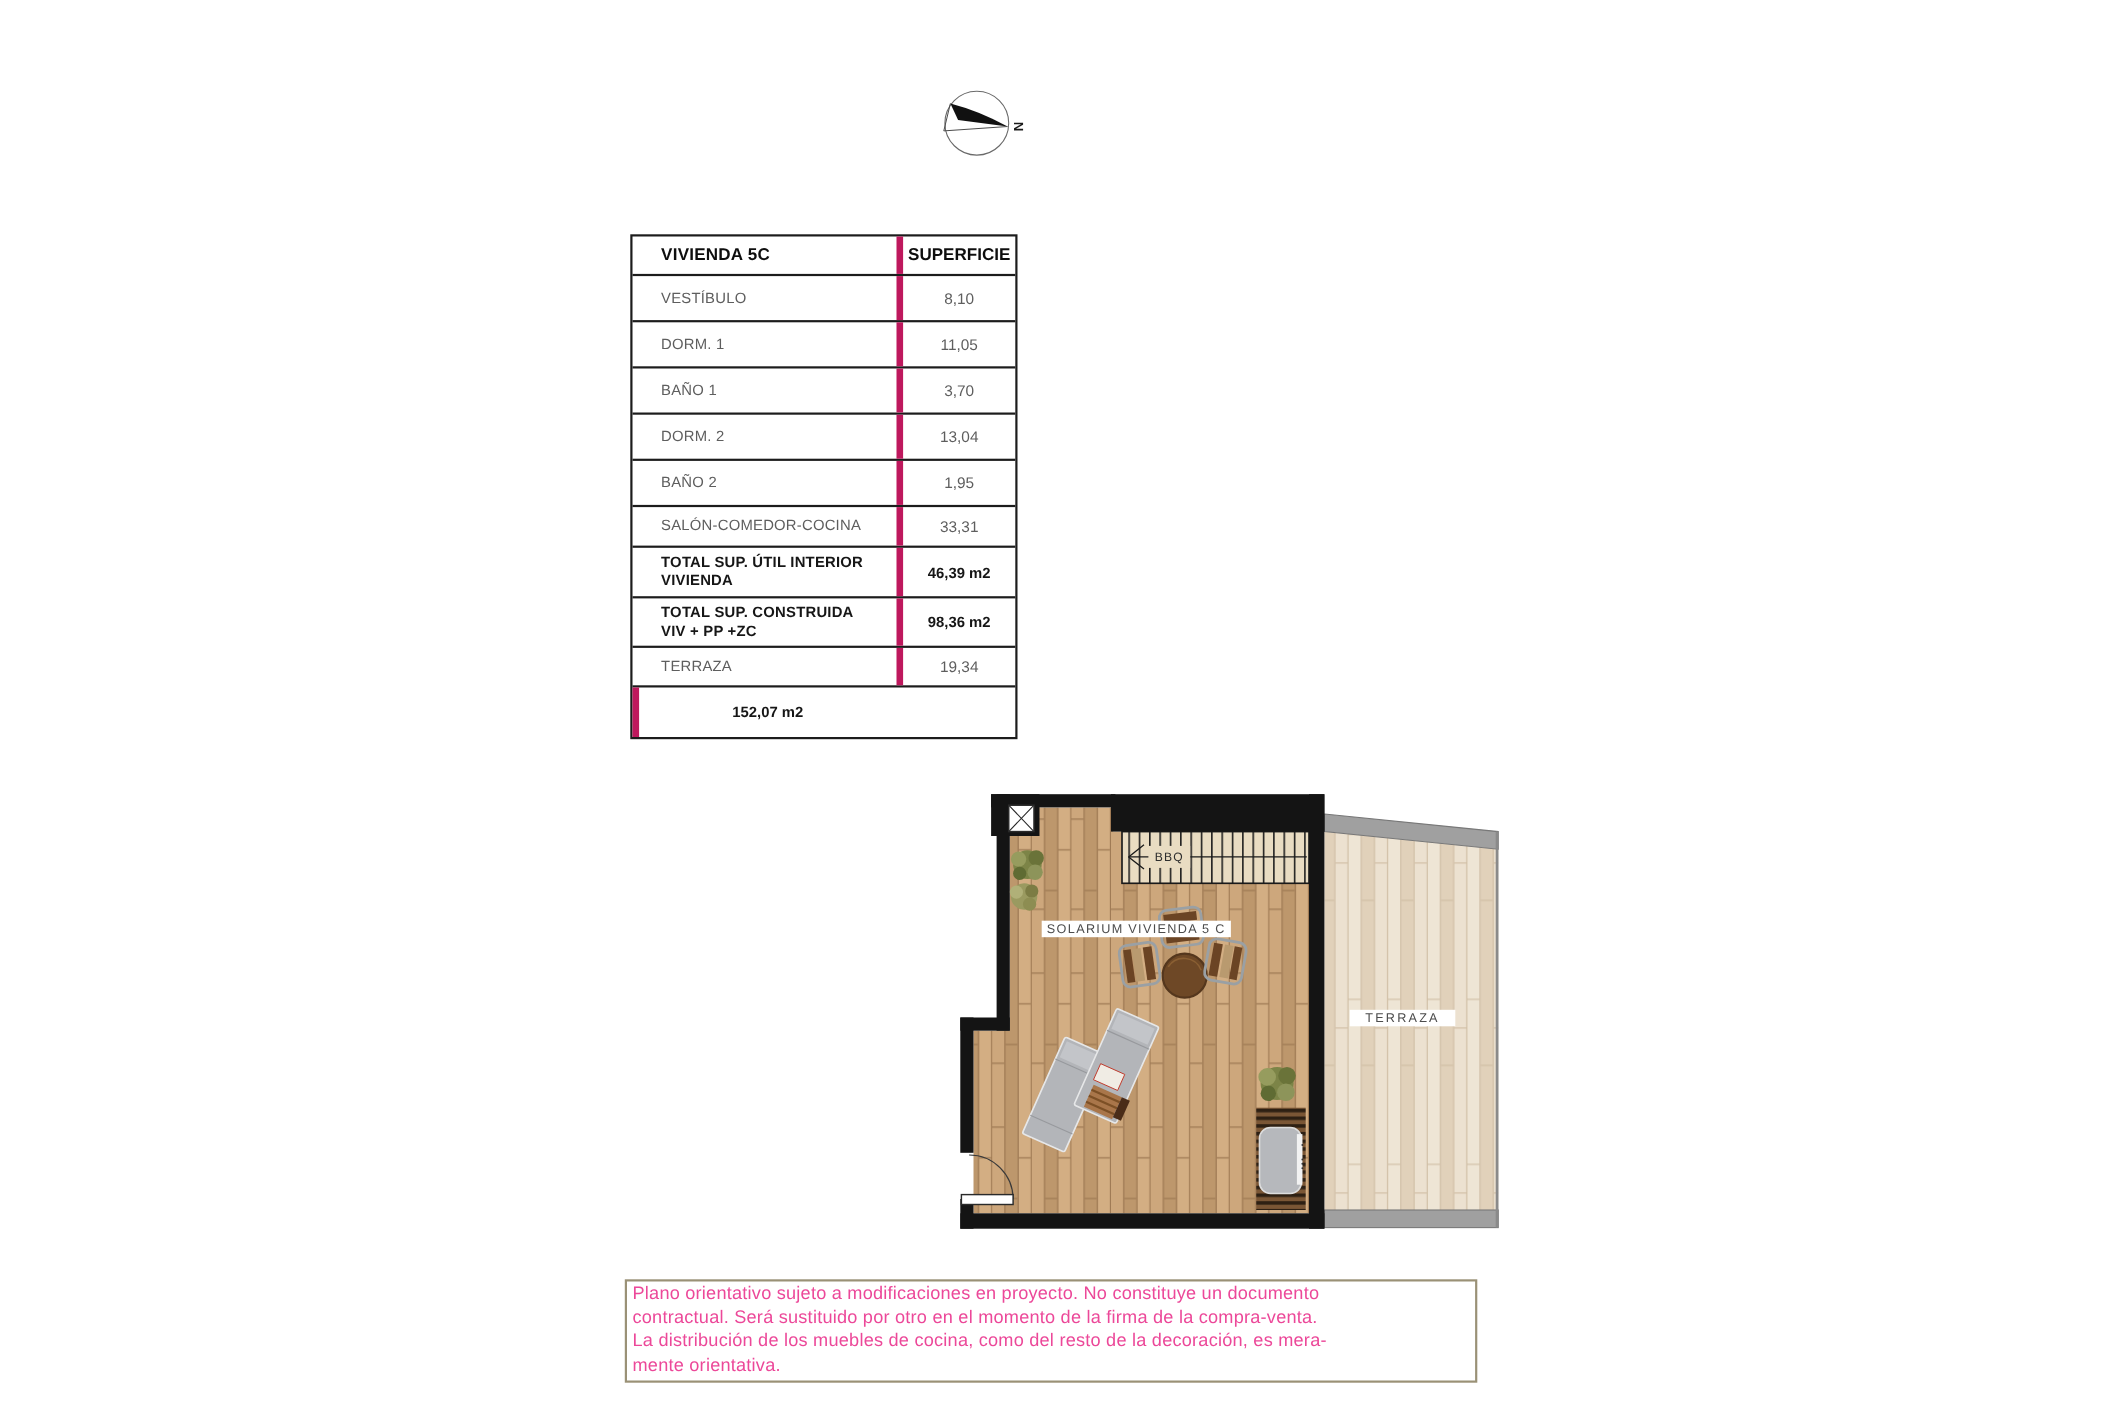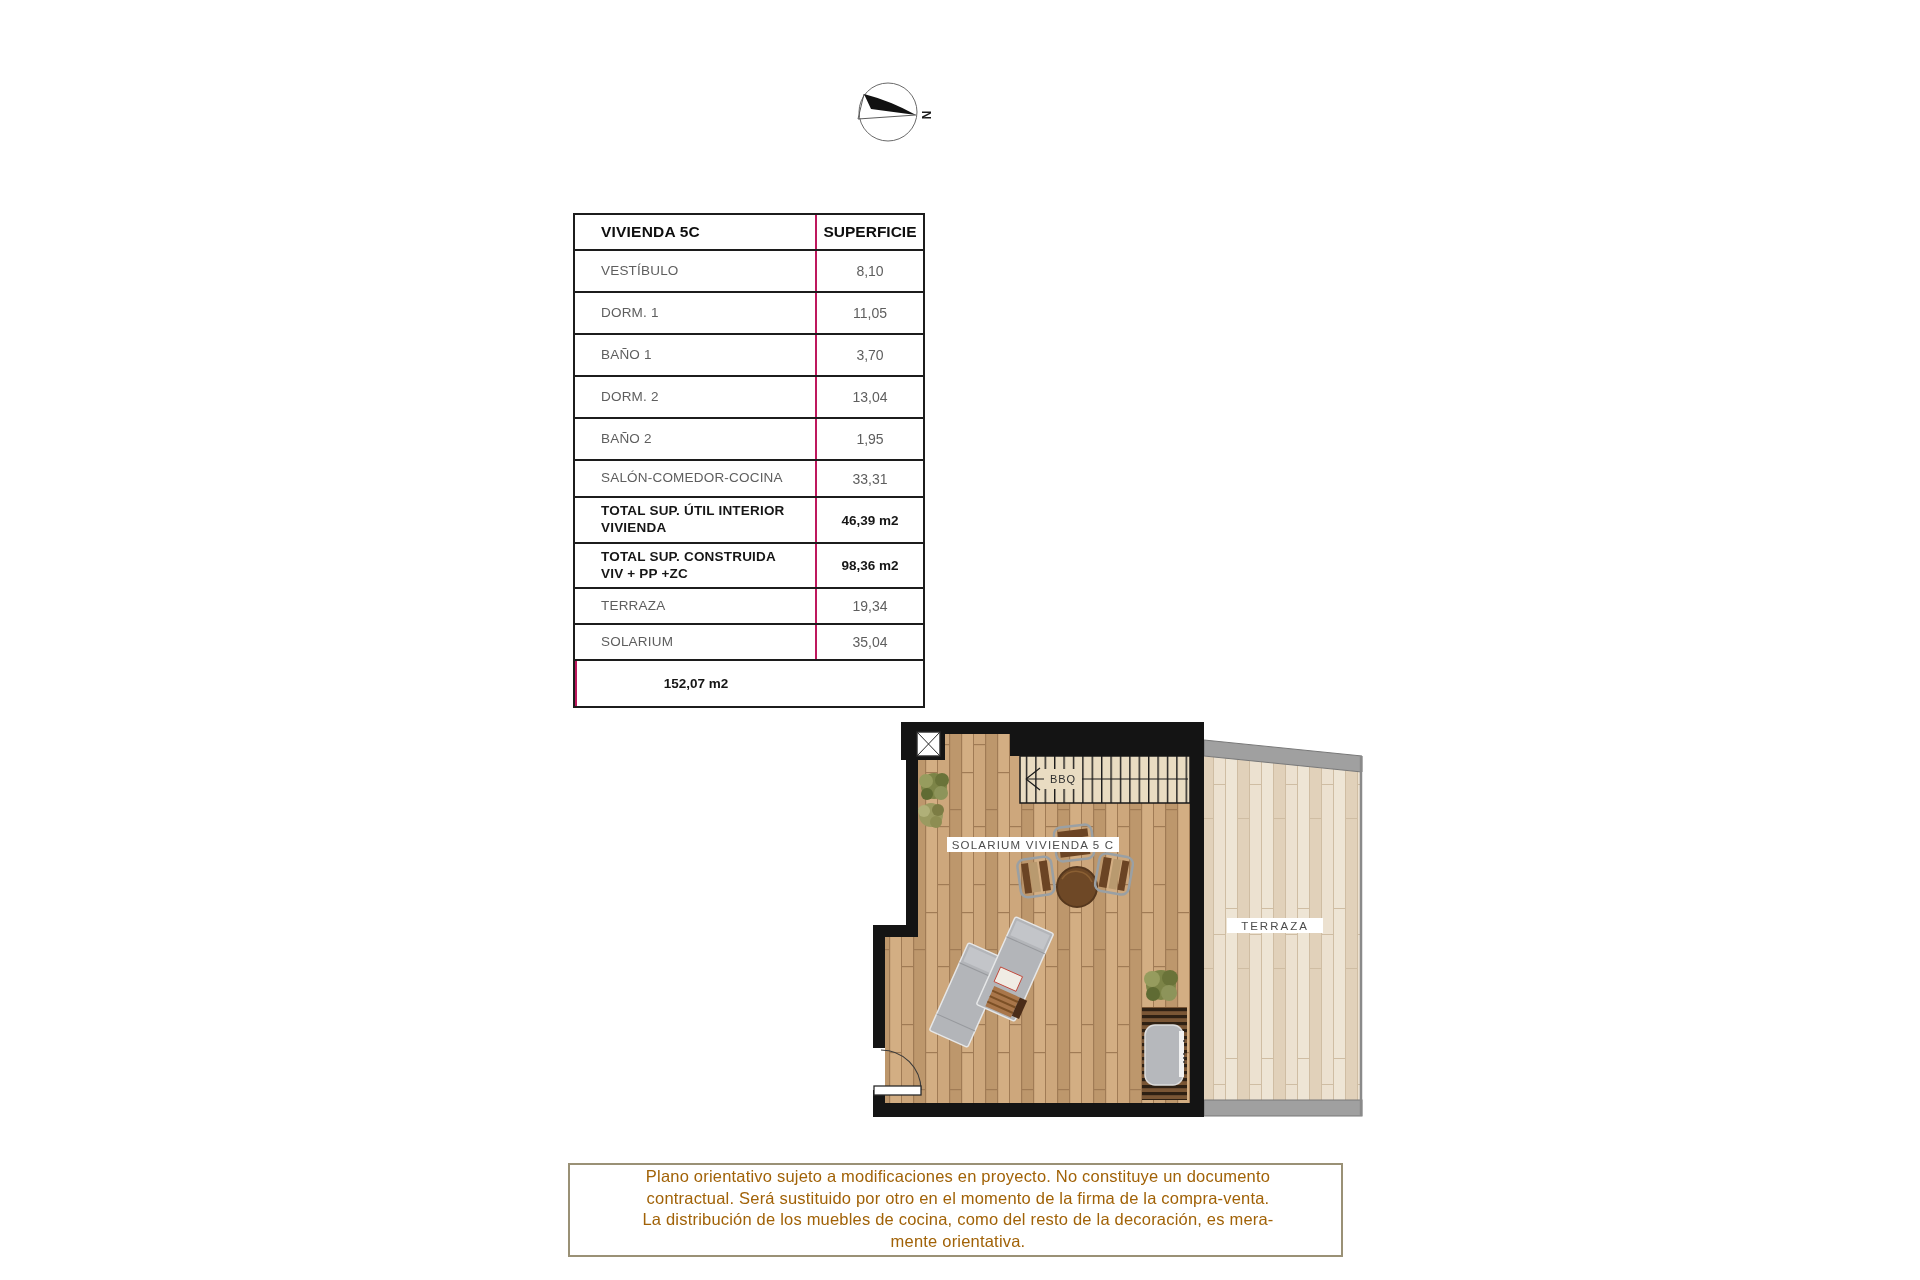--- a/index.html
+++ b/index.html
@@ -8,34 +8,34 @@
 
   
   .compass{position:absolute;left:845px;top:66px;width:100px;height:95px;}
 
   
   .area-table{position:absolute;left:573px;top:213px;width:348px;border:2px solid #1c1c1c;background:#fff;}
   .t-row{display:grid;grid-template-columns:240px 1fr;border-top:2px solid #1c1c1c;}
   .t-row:first-child{border-top:none;}
   .t-cell{display:flex;align-items:center;}
   .t-label{padding-left:26px;color:#5e5e5e;font-size:13.5px;letter-spacing:.2px;white-space:pre-line;line-height:1.25;}
-  .t-value{border-left:2px solid #be185d;justify-content:center;color:#5e5e5e;font-size:14px;}
+  .t-value{border-left:6px solid #be185d;justify-content:center;color:#5e5e5e;font-size:14px;}
   .t-row.header .t-cell{color:#0e0e0e;font-weight:bold;font-size:15.5px;}
   .t-row.total .t-cell{color:#161616;font-weight:bold;font-size:13.5px;}
   .rh34{height:34px}.rh40{height:40px}.rh35{height:35px}.rh44{height:44px}.rh43{height:43px}.rh45{height:45px}
 
   
   .plan{position:absolute;left:866px;top:714px;width:510px;height:412px;}
   .plan text{font-family:"Liberation Sans",sans-serif;}
 
   
   .disclaimer{position:absolute;left:568px;top:1163px;width:775px;height:94px;
       border:2px solid #9a9176;background:#fff;box-sizing:border-box;}
-  .disclaimer p{margin:1px 0 0 5px;font-size:16.5px;line-height:21.5px;color:#a16207;
-      white-space:pre;letter-spacing:.2px;text-align:center;}
+  .disclaimer p{margin:1px 0 0 5px;font-size:16.5px;line-height:21.5px;color:#ec4899;
+      white-space:pre;letter-spacing:.2px;}
 </style>
 </head>
 <body>
 
 <div class="page">
 
   <svg class="compass" viewBox="0 0 100 95">
     <circle cx="43" cy="46" r="29" fill="#ffffff" stroke="#6a6a6a" stroke-width="1"></circle>
     <path d="M19,28 Q46,35 71,49 L26,43 Z" fill="#111"></path>
     <path d="M71,49 L13,53 L19,28" fill="none" stroke="#4a4a4a" stroke-width="0.9"></path>
@@ -77,24 +77,20 @@
       <div class="t-cell t-value">46,39 m2</div>
     </div>
     <div class="t-row total rh43">
       <div class="t-cell t-label">TOTAL SUP. CONSTRUIDA
 VIV + PP +ZC</div>
       <div class="t-cell t-value">98,36 m2</div>
     </div>
     <div class="t-row rh34">
       <div class="t-cell t-label">TERRAZA</div>
       <div class="t-cell t-value">19,34</div>
-    </div>
-    <div class="t-row rh34">
-      <div class="t-cell t-label">SOLARIUM</div>
-      <div class="t-cell t-value">35,04</div>
     </div>
     <div class="t-row total rh45">
       <div class="t-cell t-value">152,07 m2</div>
     </div>
   </div>
 
   <svg class="plan" viewBox="0 0 510 412">
     <defs>
       <pattern id="woodA" patternUnits="userSpaceOnUse" width="36" height="140">
         <rect width="36" height="140" fill="#c49c71"></rect>

